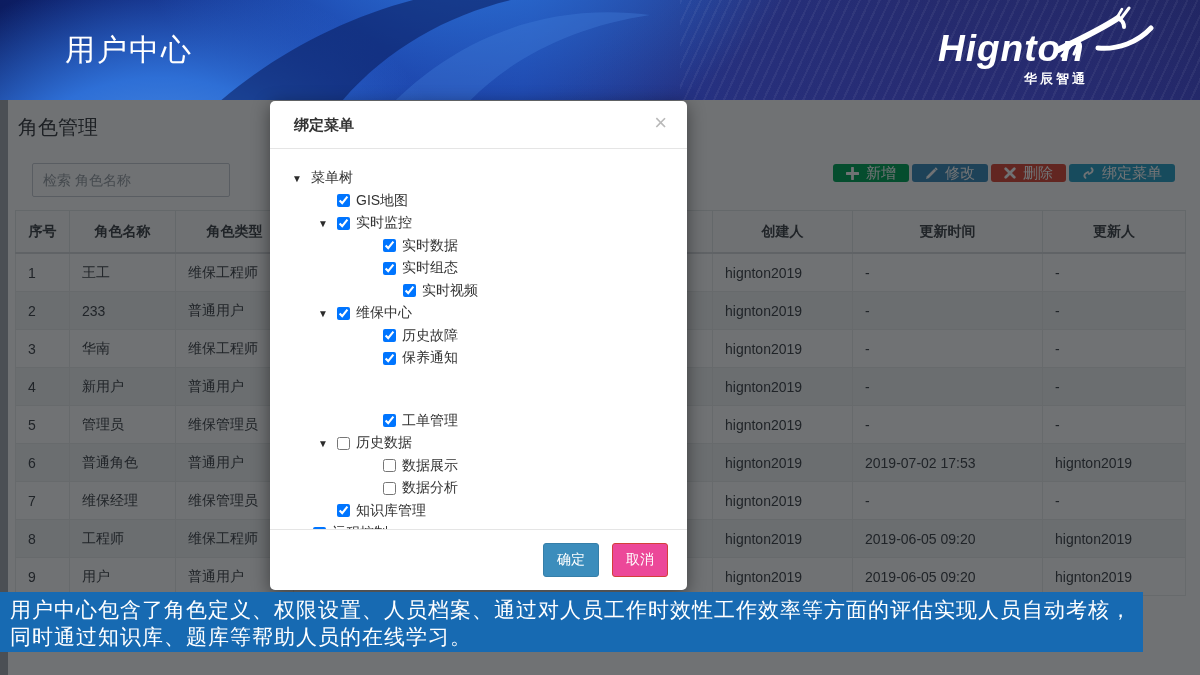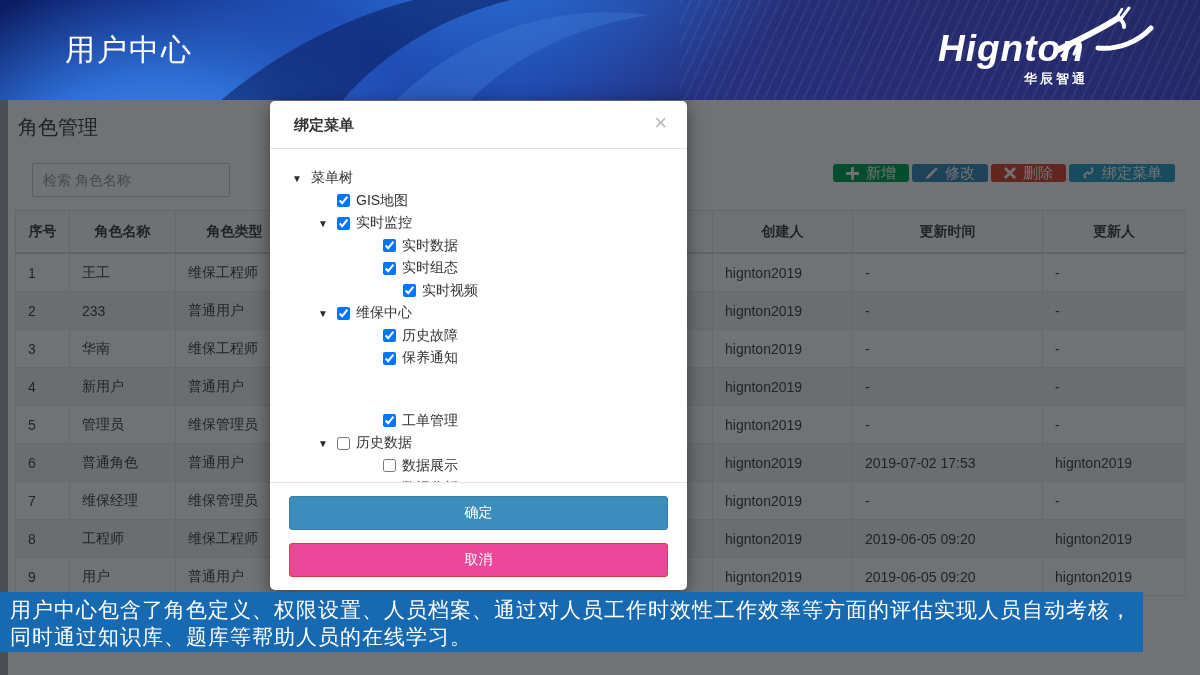--- a/index.html
+++ b/index.html
@@ -52,21 +52,21 @@
   .modal-header{position:relative;padding:15px 20px 13px 24px;border-bottom:1px solid #e5e5e5;}
   .modal-title{font-size:15px;font-weight:bold;color:#333;}
   .modal-close{position:absolute;right:14px;top:10px;font-size:22px;color:#b9b9b9;background:none;border:none;
     cursor:pointer;line-height:1;font-family:inherit;}
   .modal-body{flex:1;padding:18px 20px 10px 0;overflow:hidden;}
   .tree-row{display:flex;align-items:center;height:22.5px;font-size:14px;color:#333;}
   .tree-caret{width:19px;font-size:10px;color:#2b2b2b;flex:0 0 19px;cursor:pointer;}
   .tree-caret.hidden{visibility:hidden;}
   .tree-row input{margin:0 6px 0 0;cursor:pointer;}
   .tree-label{cursor:pointer;}
-  .modal-footer{border-top:1px solid #e5e5e5;padding:13px 19px;display:flex;justify-content:flex-end;gap:13px;flex-direction:column;}
+  .modal-footer{border-top:1px solid #e5e5e5;padding:13px 19px;display:flex;justify-content:flex-end;gap:13px;}
   .mbtn{height:34px;padding:0 13px;border:1px solid transparent;border-radius:3px;color:#fff;font-size:14px;
     cursor:pointer;font-family:inherit;}
   .mbtn-ok{background:#3c8dbc;border-color:#367fa9;}
   .mbtn-cancel{background:#ec4899;border-color:#d43f3a;}
 
   
   .caption{position:absolute;left:0;top:592px;width:1123px;height:52px;background:#176ab2;z-index:30;
     color:#fff;font-size:21px;line-height:27px;letter-spacing:1px;padding:4px 10px;overflow:hidden;}
 </style>
 </head>

